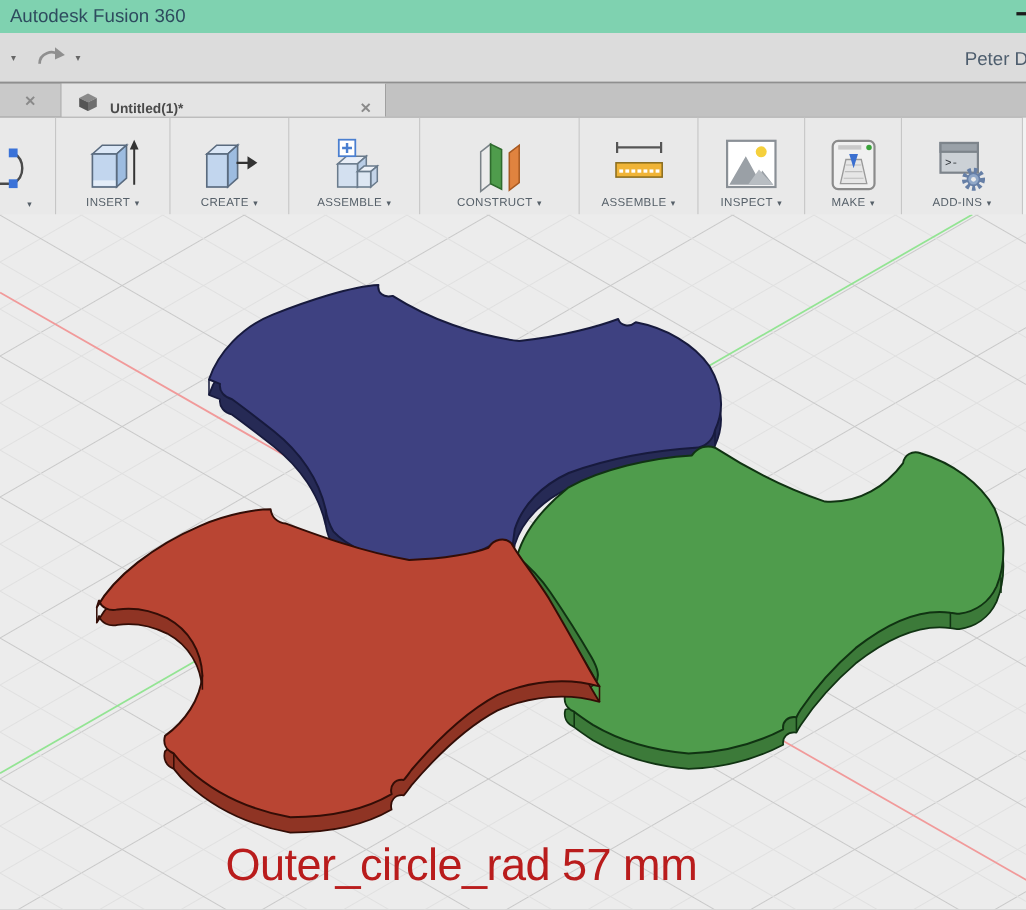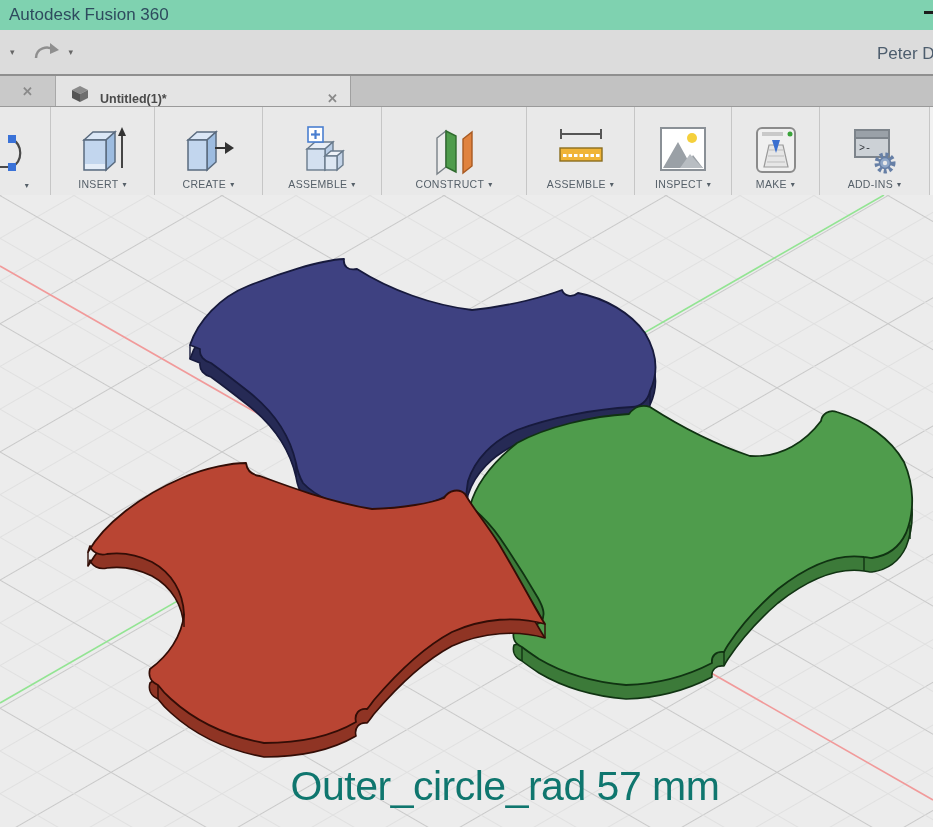--- a/index.html
+++ b/index.html
@@ -32,22 +32,22 @@
   .ribbon{height:88px;background:#e9e9e9;display:flex;align-items:stretch;}
   .rgroup{position:relative;border-right:1px solid #c6c6c6;display:flex;flex-direction:column;
     align-items:center;justify-content:flex-end;padding-bottom:5px;overflow:hidden;}
   .rgroup .ricon{height:56px;display:flex;align-items:center;justify-content:center;}
   .rgroup .rlabel{font-size:10.5px;color:#566069;letter-spacing:.3px;white-space:nowrap;display:flex;align-items:center;gap:4px;}
   .rgroup .rlabel .caret{font-size:8px;color:#566069;}
   .ribbon-edge{width:3px;background:#f2f2f2;}
   
   .viewport{position:relative;width:933px;height:632px;background:#ececec;overflow:hidden;}
   .viewport svg{display:block;}
-  .annotation{position:absolute;left:205px;top:568px;width:600px;text-align:center;
-    font-size:41px;color:#0f766e;letter-spacing:-0.5px;white-space:nowrap;}
+  .annotation{position:absolute;left:205px;top:568px;width:600px;
+    font-size:41px;color:#b91c1c;letter-spacing:-0.5px;white-space:nowrap;}
 </style>
 </head>
 <body>
 
 <div id="app">
 
   <div class="titlebar">
     <span>Autodesk Fusion 360</span>
     <div class="min-dash"></div>
   </div>

